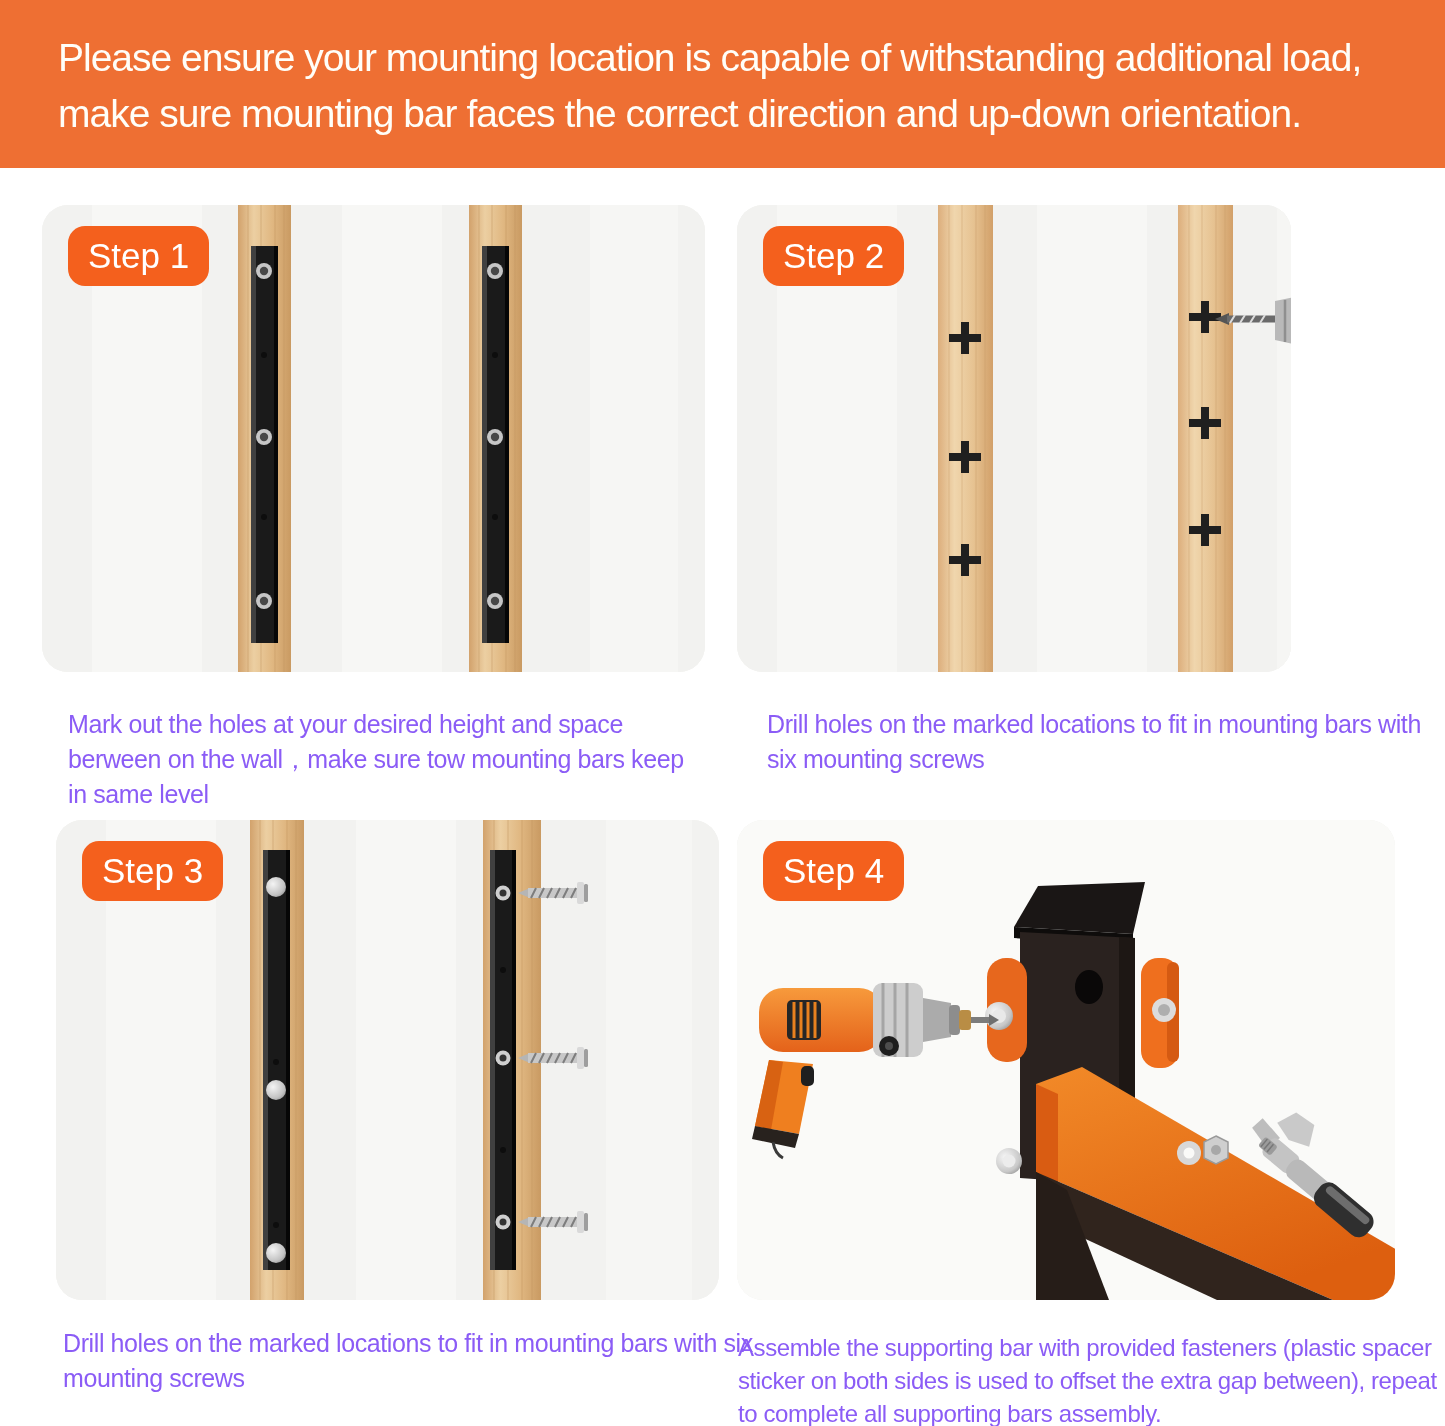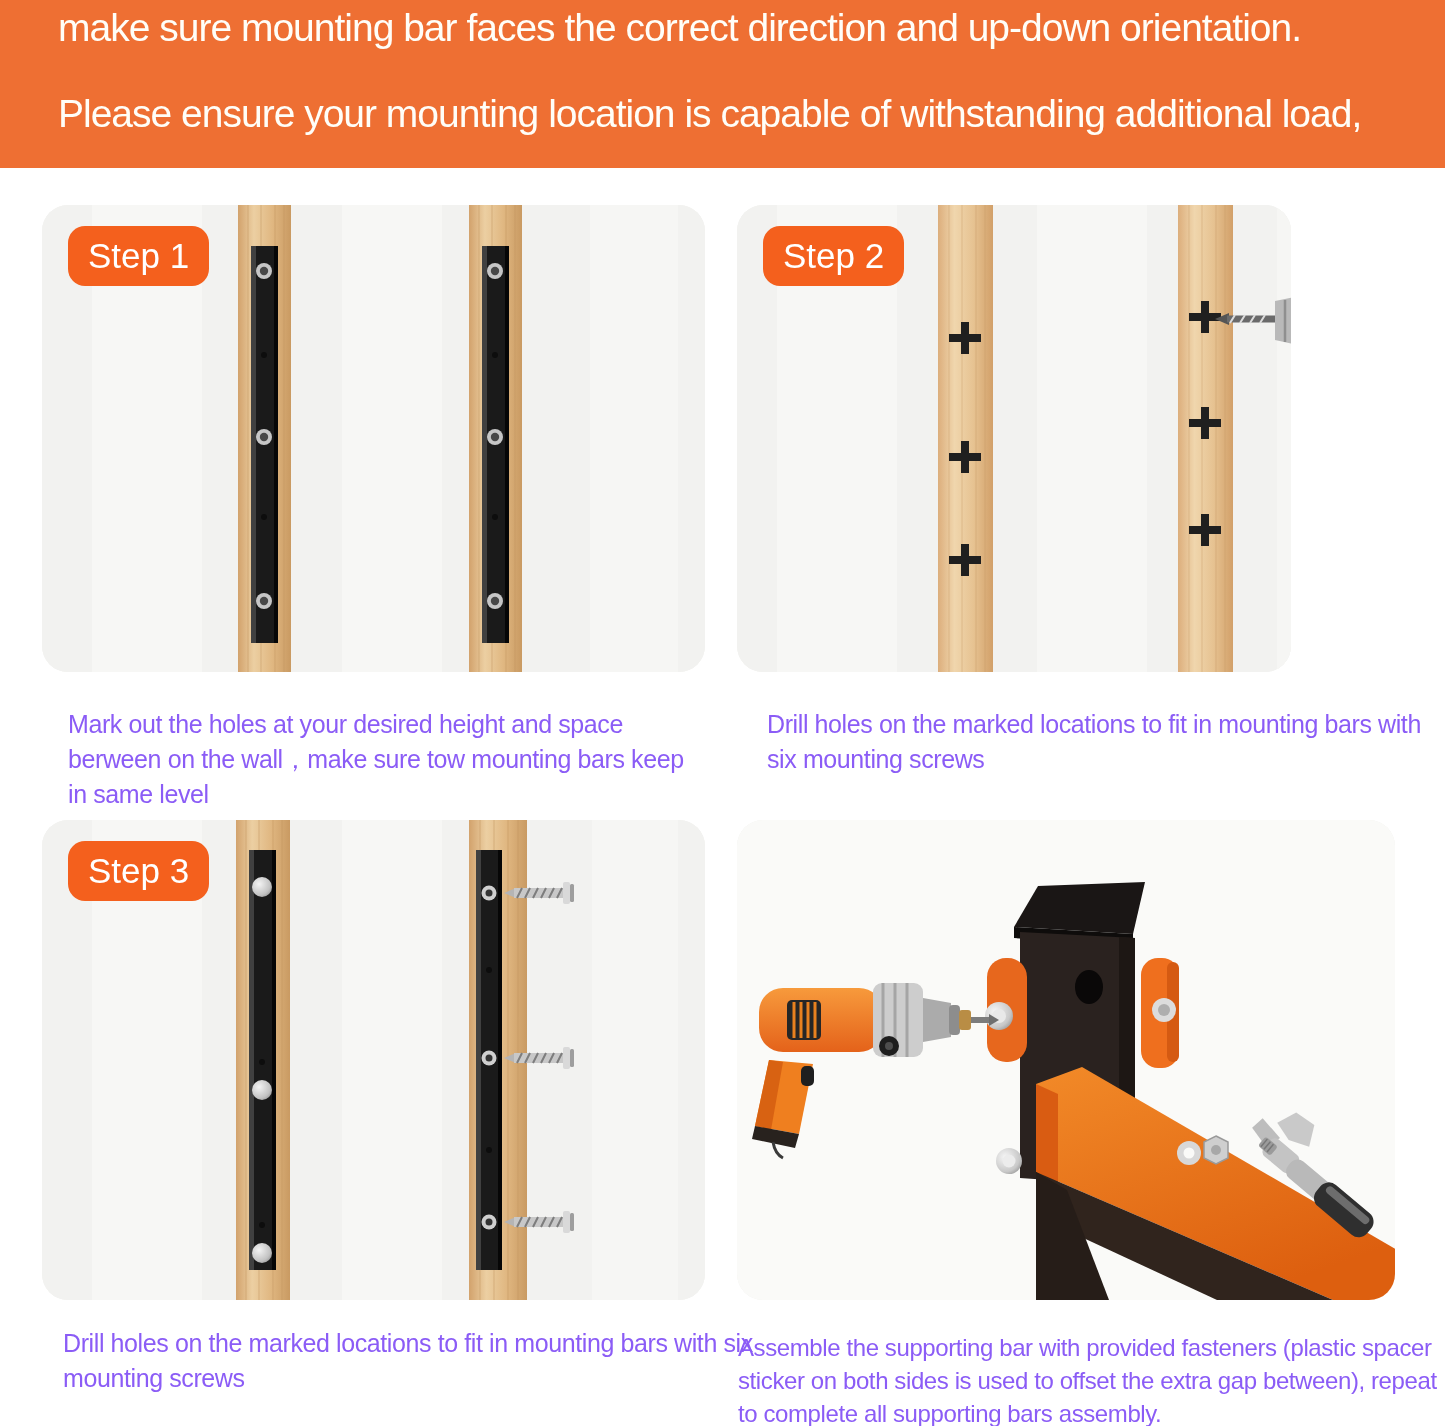--- a/index.html
+++ b/index.html
@@ -14,21 +14,21 @@
   .banner-line {
     padding-left:58px; font-size:39px; line-height:56px; letter-spacing:-1px;
     white-space:nowrap;
   }
   .banner-line.first { margin-top:30px; }
   .panel {
     position:absolute; border-radius:26px; overflow:hidden; background:#f1f1ef;text-align:right;
   }
   .p1 { left:42px;  top:205px; width:663px; height:467px; }
   .p2 { left:737px; top:205px; width:554px; height:467px; }
-  .p3 { left:42px;  top:820px; width:663px; height:480px; }
+  .p3 { left:56px;  top:820px; width:663px; height:480px; }
   .p4 { left:737px; top:820px; width:658px; height:480px; }
   .panel svg { position:absolute; left:0; top:0; display:block; }
   .badge {
     position:absolute; left:26px; top:21px;
     background:#f4601d; color:#ffffff;
     font-size:35px; line-height:1; padding:12px 20px 13px;
     border-radius:17px;
   }
   .caption {
     position:absolute; margin:0; color:#8b5cf6;
@@ -38,22 +38,22 @@
   .c2 { left:767px; top:707px;  width:660px; }
   .c3 { left:63px;  top:1326px; width:720px; }
   .c4 { left:738px; top:1331px; width:700px; font-size:24px; line-height:33px; }
 </style>
 </head>
 <body>
 
 <div class="page">
 
   <header class="banner">
+    <div class="banner-line first">Please ensure your mounting location is capable of withstanding additional load,</div>
     <div class="banner-line">make sure mounting bar faces the correct direction and up-down orientation.</div>
-    <div class="banner-line first">Please ensure your mounting location is capable of withstanding additional load,</div>
   </header>
 
   <section class="panel p1">
     <svg viewBox="0 0 663 467" width="663" height="467">
       <defs>
         <linearGradient id="wood1" x1="0" y1="0" x2="1" y2="0">
           <stop offset="0" stop-color="#d2a26c"></stop>
             <stop offset="0.3" stop-color="#eccfa2"></stop>
           <stop offset="0.65" stop-color="#e0b781"></stop>
             <stop offset="1" stop-color="#c99a62"></stop>
@@ -331,20 +331,21 @@
         <rect x="222" y="190" width="12" height="20" rx="3" fill="#b98d45"></rect>
         <rect x="234" y="197" width="18" height="6" fill="#7c7c7c"></rect>
         <polygon points="252,194 262,200 252,206" fill="#6f6f6f"></polygon>
         <polygon points="32,240 76,244 62,314 18,306" fill="#ef7f1f"></polygon>
         <polygon points="32,240 46,242 34,310 18,306" fill="#d86212"></polygon>
         <polygon points="18,306 62,314 58,328 15,319" fill="#28221e"></polygon>
         <rect x="64" y="246" width="13" height="20" rx="5" fill="#1f1f1f"></rect>
         <path d="M36 322 q2 12 10 16" stroke="#3a3a3a" stroke-width="3" fill="none"></path>
       </g>
     </svg>
+    <div class="badge">Step 4</div>
   </section>
 
   <p class="caption c1">Mark out the holes at your desired height and space berween on the wall，make sure tow mounting bars keep in same level</p>
   <p class="caption c2">Drill holes on the marked locations to fit in mounting bars with six mounting screws</p>
   <p class="caption c3">Drill holes on the marked locations to fit in mounting bars with six mounting screws</p>
   <p class="caption c4">Assemble the supporting bar with provided fasteners (plastic spacer sticker on both sides is used to offset the extra gap between), repeat to complete all supporting bars assembly.</p>
 
 </div>
 
 </body></html>

